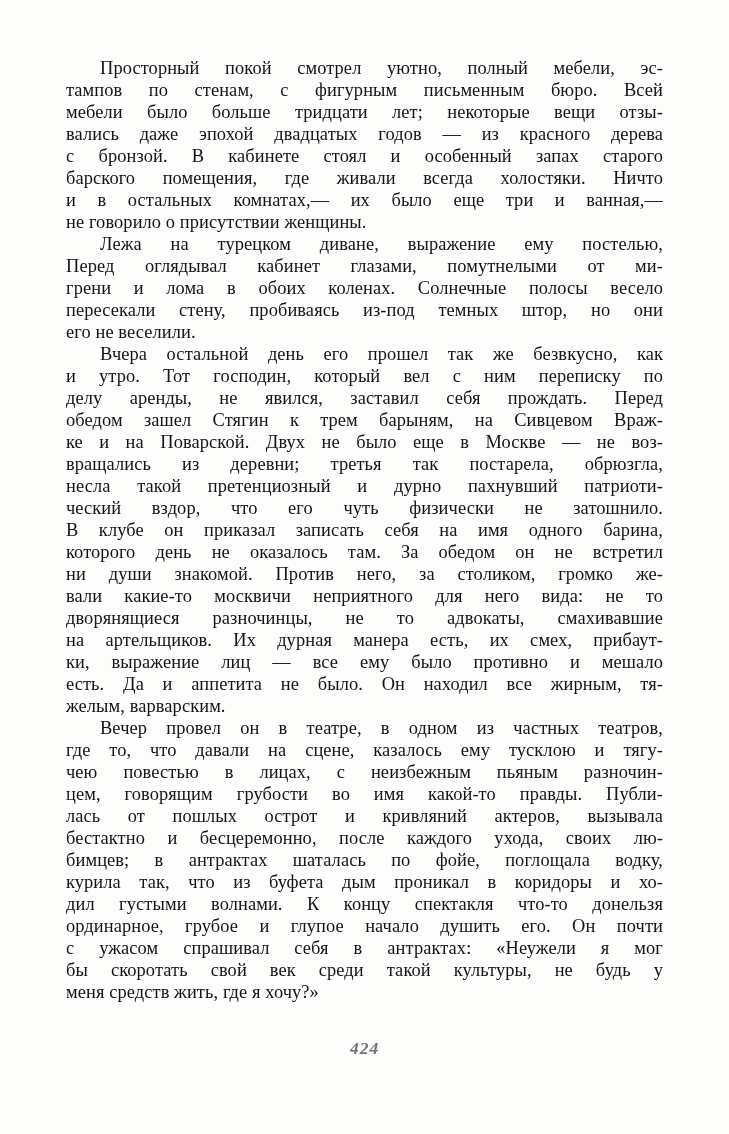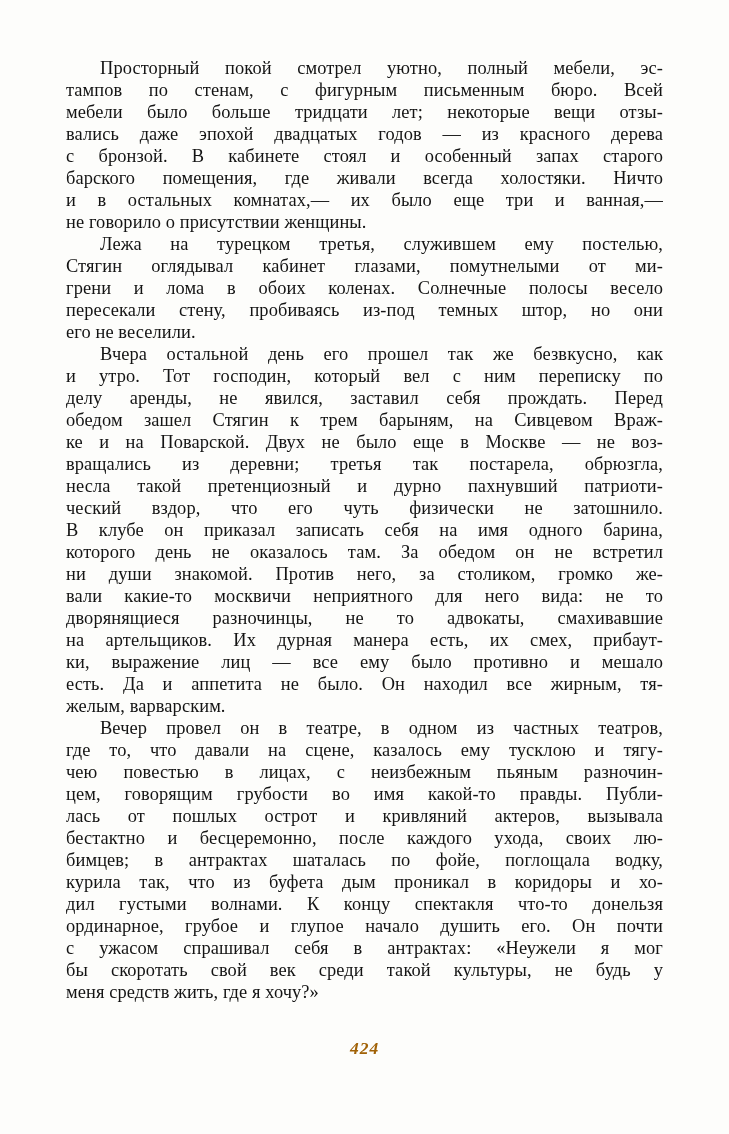--- a/index.html
+++ b/index.html
@@ -45,41 +45,41 @@
   .page-number {
     position: absolute;
     top: 1038px;
     left: 66px;
     width: 597px;
     text-align: center;
     font-size: 17.5px;
     font-weight: bold;
     font-style: italic;
     letter-spacing: 1px;
-    color: #a16207;
+    color: #737373;
   }
 </style>
 </head>
 <body>
 
 <div class="page">
   <div class="text-block">
       <div class="paragraph">
         <div class="line first">Просторный покой смотрел уютно, полный мебели, эс-</div>
         <div class="line">тампов по стенам, с фигурным письменным бюро. Всей</div>
         <div class="line">мебели было больше тридцати лет; некоторые вещи отзы-</div>
         <div class="line">вались даже эпохой двадцатых годов — из красного дерева</div>
         <div class="line">с бронзой. В кабинете стоял и особенный запах старого</div>
         <div class="line">барского помещения, где живали всегда холостяки. Ничто</div>
         <div class="line">и в остальных комнатах,— их было еще три и ванная,—</div>
         <div class="line last">не говорило о присутствии женщины.</div>
       </div>
       <div class="paragraph">
-        <div class="line first">Лежа на турецком третья, служившем ему постелью,</div>
-        <div class="line">Стягин оглядывал кабинет глазами, помутнелыми от ми-</div>
+        <div class="line first">Лежа на турецком диване, выражение ему постелью,</div>
+        <div class="line">Перед оглядывал кабинет глазами, помутнелыми от ми-</div>
         <div class="line">грени и лома в обоих коленах. Солнечные полосы весело</div>
         <div class="line">пересекали стену, пробиваясь из-под темных штор, но они</div>
         <div class="line last">его не веселили.</div>
       </div>
       <div class="paragraph">
         <div class="line first">Вчера остальной день его прошел так же безвкусно, как</div>
         <div class="line">и утро. Тот господин, который вел с ним переписку по</div>
         <div class="line">делу аренды, не явился, заставил себя прождать. Перед</div>
         <div class="line">обедом зашел Стягин к трем барыням, на Сивцевом Враж-</div>
         <div class="line">ке и на Поварской. Двух не было еще в Москве — не воз-</div>

